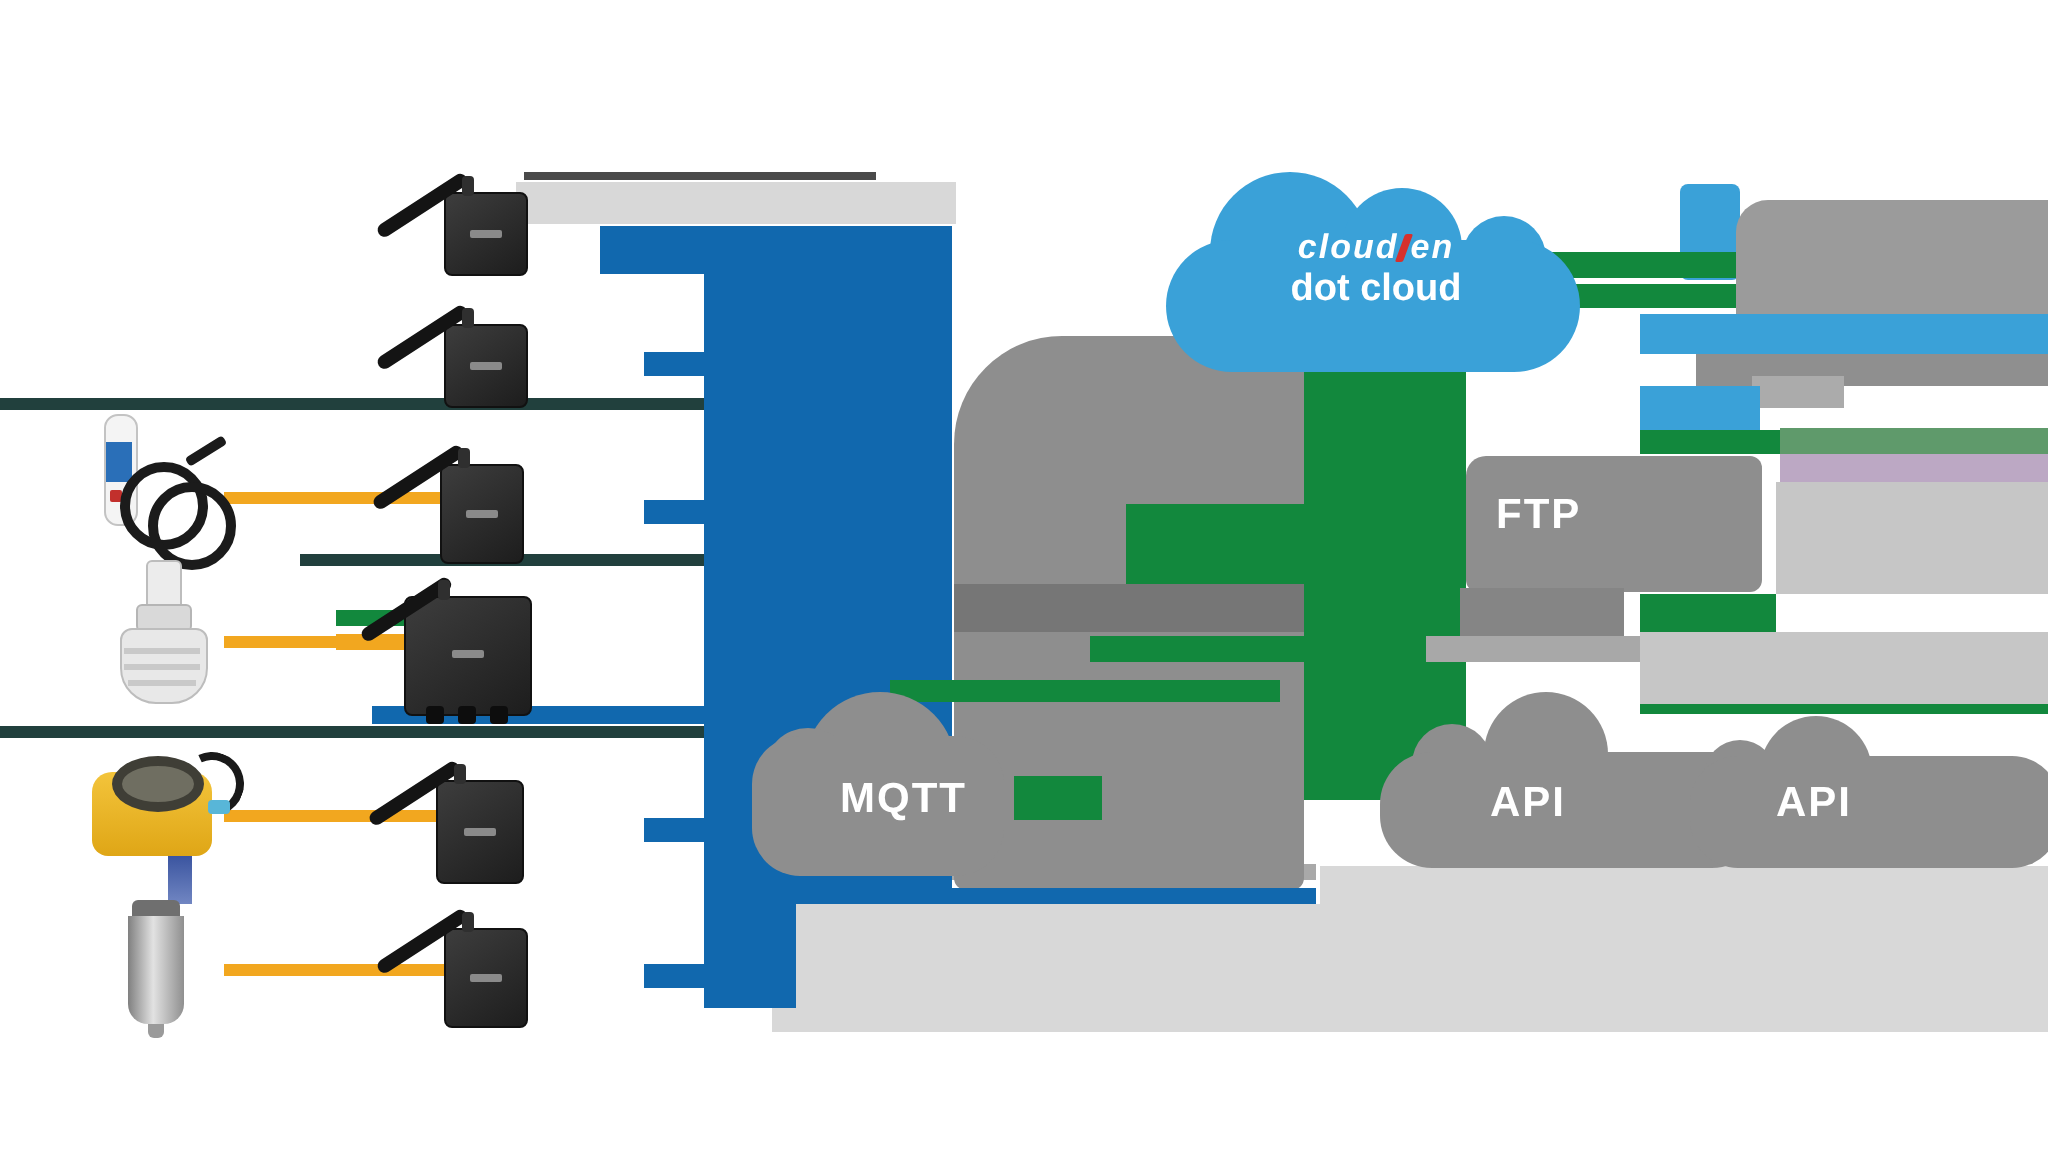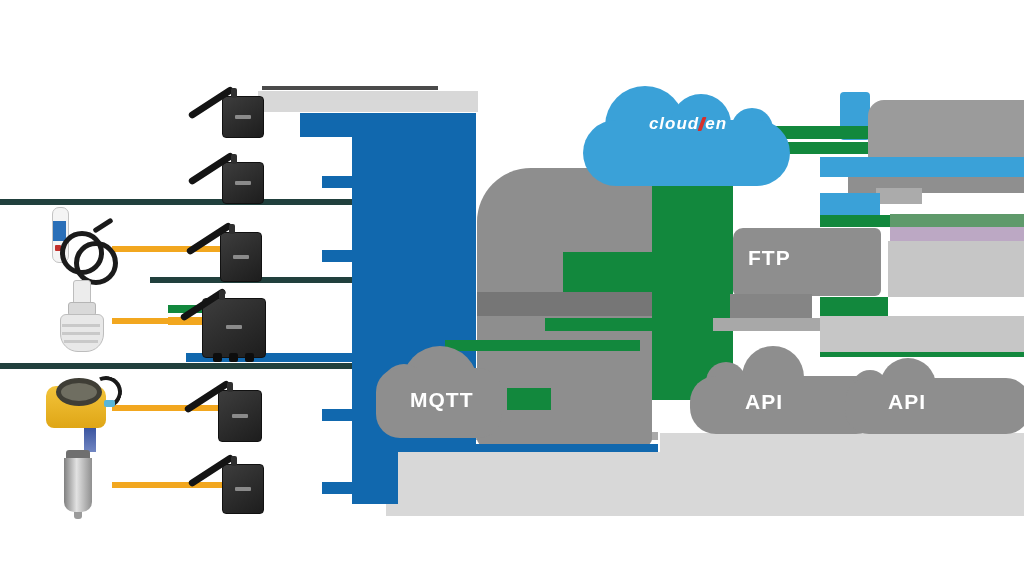--- a/index.html
+++ b/index.html
@@ -89,21 +89,21 @@
   <div class="abs" style="left:890px;top:214px;width:134px;height:13px;background:#5F9A6B;"></div>
   <div class="abs" style="left:890px;top:227px;width:134px;height:14px;background:#BCA8C4;"></div>
   <div class="abs" style="left:888px;top:241px;width:136px;height:56px;background:#C6C6C6;"></div>
   <div class="abs green" style="left:820px;top:297px;width:68px;height:19px;"></div>
   <div class="abs" style="left:820px;top:316px;width:204px;height:36px;background:#C6C6C6;"></div>
   <div class="abs green" style="left:820px;top:352px;width:204px;height:5px;"></div>
 
   <div class="gbump" style="left:402px;top:346px;width:76px;height:76px;"></div>
   <div class="gbump" style="left:382px;top:364px;width:44px;height:44px;"></div>
   <div class="gbody" style="left:376px;top:368px;width:126px;height:70px;border-radius:24px;"></div>
-  <div class="protolabel" style="left:410px;top:388px;">MQTT</div>
+  <div class="protolabel" style="left:420px;top:388px;">MQTT</div>
   <div class="abs green" style="left:507px;top:388px;width:44px;height:22px;"></div>
 
   <div class="gbump" style="left:742px;top:346px;width:62px;height:62px;"></div>
   <div class="gbump" style="left:706px;top:362px;width:40px;height:40px;"></div>
   <div class="gbody" style="left:690px;top:376px;width:192px;height:58px;border-radius:26px;"></div>
   <div class="protolabel" style="left:745px;top:390px;">API</div>
 
   <div class="gbump" style="left:880px;top:358px;width:56px;height:56px;"></div>
   <div class="gbump" style="left:852px;top:370px;width:36px;height:36px;"></div>
   <div class="gbody" style="left:845px;top:378px;width:185px;height:56px;border-radius:24px;"></div>
@@ -112,20 +112,21 @@
   <div class="abs blue" style="left:460px;top:444px;width:198px;height:8px;"></div>
 
   <div class="abs" style="left:583px;top:86px;width:210px;height:104px;">
     <div class="cb" style="left:22px;top:0;width:80px;height:80px;"></div>
     <div class="cb" style="left:88px;top:8px;width:60px;height:60px;"></div>
     <div class="cb" style="left:148px;top:22px;width:42px;height:42px;"></div>
     <div class="cb" style="left:0;top:34px;width:207px;height:66px;border-radius:33px;"></div>
     <div class="clogo" style="top:28px;">
       <span>cloud</span><span class="slash"></span><span>en</span>
     </div>
+    <div class="cprod" style="top:48px;">dot cloud</div>
   </div>
 
   <div class="abs yellow" style="left:112px;top:246px;width:110px;height:6px;"></div>
   <div class="abs yellow" style="left:112px;top:318px;width:92px;height:6px;"></div>
   <div class="abs yellow" style="left:112px;top:405px;width:108px;height:6px;"></div>
   <div class="abs yellow" style="left:112px;top:482px;width:112px;height:6px;"></div>
   <div class="abs green" style="left:168px;top:305px;width:36px;height:8px;"></div>
   <div class="abs yellow" style="left:168px;top:317px;width:36px;height:8px;"></div>
 
   <div class="logger" style="left:222px;top:96px;width:40px;height:40px;">

